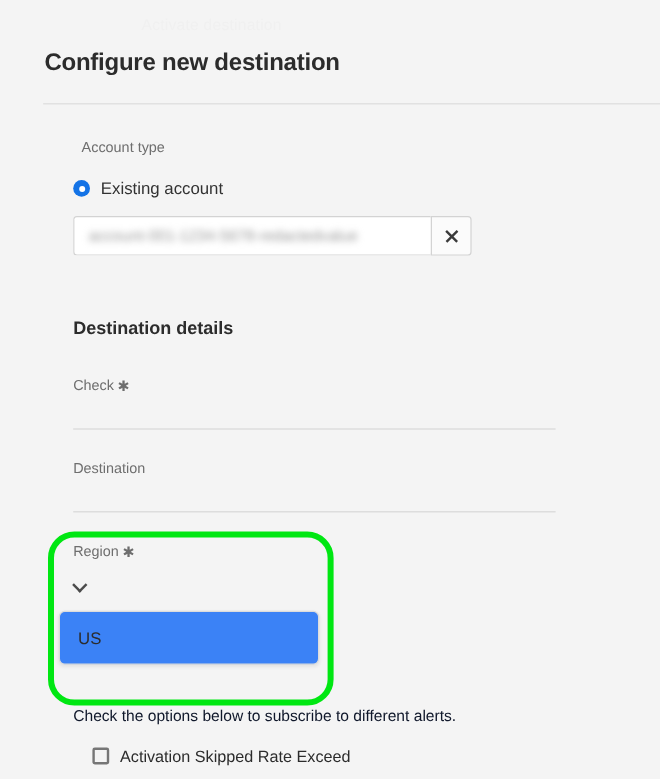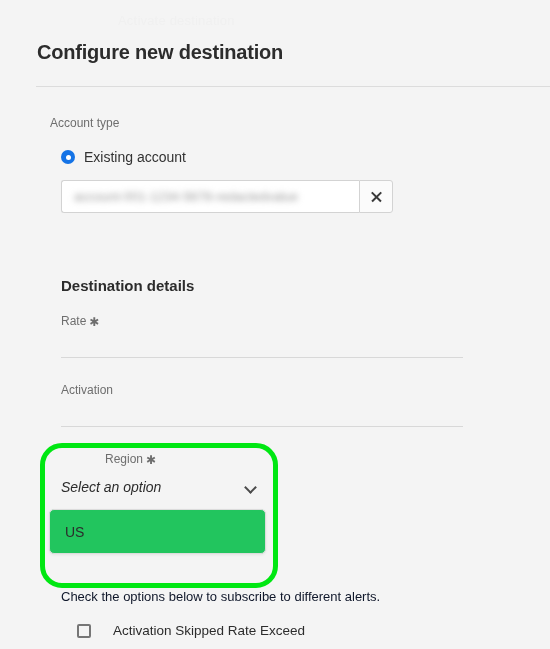--- a/index.html
+++ b/index.html
@@ -158,21 +158,21 @@
     width: 13px; height: 1.6px;
     background: #3a3a3a;
   }
   .x-glyph::before { transform: rotate(45deg); }
   .x-glyph::after  { transform: rotate(-45deg); }
 
   
   .section-heading {
     position: absolute;
     left: 61px;
-    top: 277px;
+    top: 265px;
     font-size: 15px;
     font-weight: bold;
     color: #2c2c2c;
     white-space: nowrap;
     text-align: right;
   }
 
   
   .uline-field {
     position: absolute;
@@ -206,21 +206,20 @@
     border-radius: 22px;
     pointer-events: none;
     z-index: 5;
   }
 
   
   .region-label {
     position: absolute;
     left: 61px;
     top: 452px;
-    margin-left: 44px;
   }
   .region-trigger {
     position: absolute;
     left: 61px;
     top: 474px;
     width: 198px;
     height: 26px;
     display: flex;
     align-items: center;
     justify-content: space-between;
@@ -246,21 +245,21 @@
     border-right: 2px solid #4b4b4b;
     border-bottom: 2px solid #4b4b4b;
     transform: rotate(45deg);
   }
 
   .region-menu {
     position: absolute;
     left: 49px;
     top: 509px;
     width: 217px;
-    background: #22c55e;
+    background: #3b82f6;
     border: 1px solid #dcdcdc;
     border-radius: 5px;
     box-shadow: 0 1px 3px rgba(0,0,0,.07);
     padding: 6px 0;
     z-index: 6;
   }
   .region-option {
     height: 31px;
     display: flex;
     align-items: center;
@@ -277,22 +276,22 @@
     top: 589px;
     font-size: 13px;
     color: #0f172a;
     white-space: nowrap;
   }
   .checkbox-row {
     position: absolute;
     left: 61px;
     top: 623px;
     display: flex;
-    align-items: flex-end;
-    gap: 22px;
+    align-items: flex-start;
+    gap: 9px;
     cursor: pointer;
     padding-left: 16px;
   }
   .cb-box {
     width: 14px;
     height: 14px;
     border: 2px solid #767676;
     border-radius: 2px;
     background: transparent;
     flex: 0 0 auto;
@@ -304,21 +303,21 @@
   }
 </style>
 </head>
 <body>
 
 <div class="ghost-breadcrumb">Activate destination</div>
 
 <div class="page-title">Configure new destination</div>
 <div class="header-rule"></div>
 
-<div class="field-label" style="left:50px; top:116px;">Account type</div>
+<div class="field-label" style="left:68px; top:116px;">Account type</div>
 
 <div class="radio-group">
   <div class="radio-opt">
     <span class="radio-dot on"></span>
     <span class="radio-label">Existing account</span>
   </div>
 </div>
 
 <div class="account-row">
   <div class="account-input">
@@ -326,38 +325,37 @@
   </div>
   <div class="account-clear">
     <span class="x-glyph"></span>
   </div>
 </div>
 
 <div class="section-heading">Destination details</div>
 
 <div class="uline-field" style="top:314px;">
   <div class="fl">
-    <span>Rate</span><span class="req-star">✱</span>
+    <span>Check</span><span class="req-star">✱</span>
   </div>
   <div class="uline-input"></div>
 </div>
 
 <div class="uline-field" style="top:383px;">
-  <div class="fl">Activation</div>
+  <div class="fl">Destination</div>
   <div class="uline-input"></div>
 </div>
 
 <div class="green-highlight"></div>
 
 <div class="field-label region-label">
   <span>Region</span><span class="req-star">✱</span>
 </div>
 
 <div class="region-trigger">
-  <span class="region-placeholder">Select an option</span>
   <span class="chevron"></span>
 </div>
 
 <div class="region-menu">
   <div class="region-option">US</div>
 </div>
 
 <div class="alerts-hint">Check the options below to subscribe to different alerts.</div>
 
 <div class="checkbox-row">

